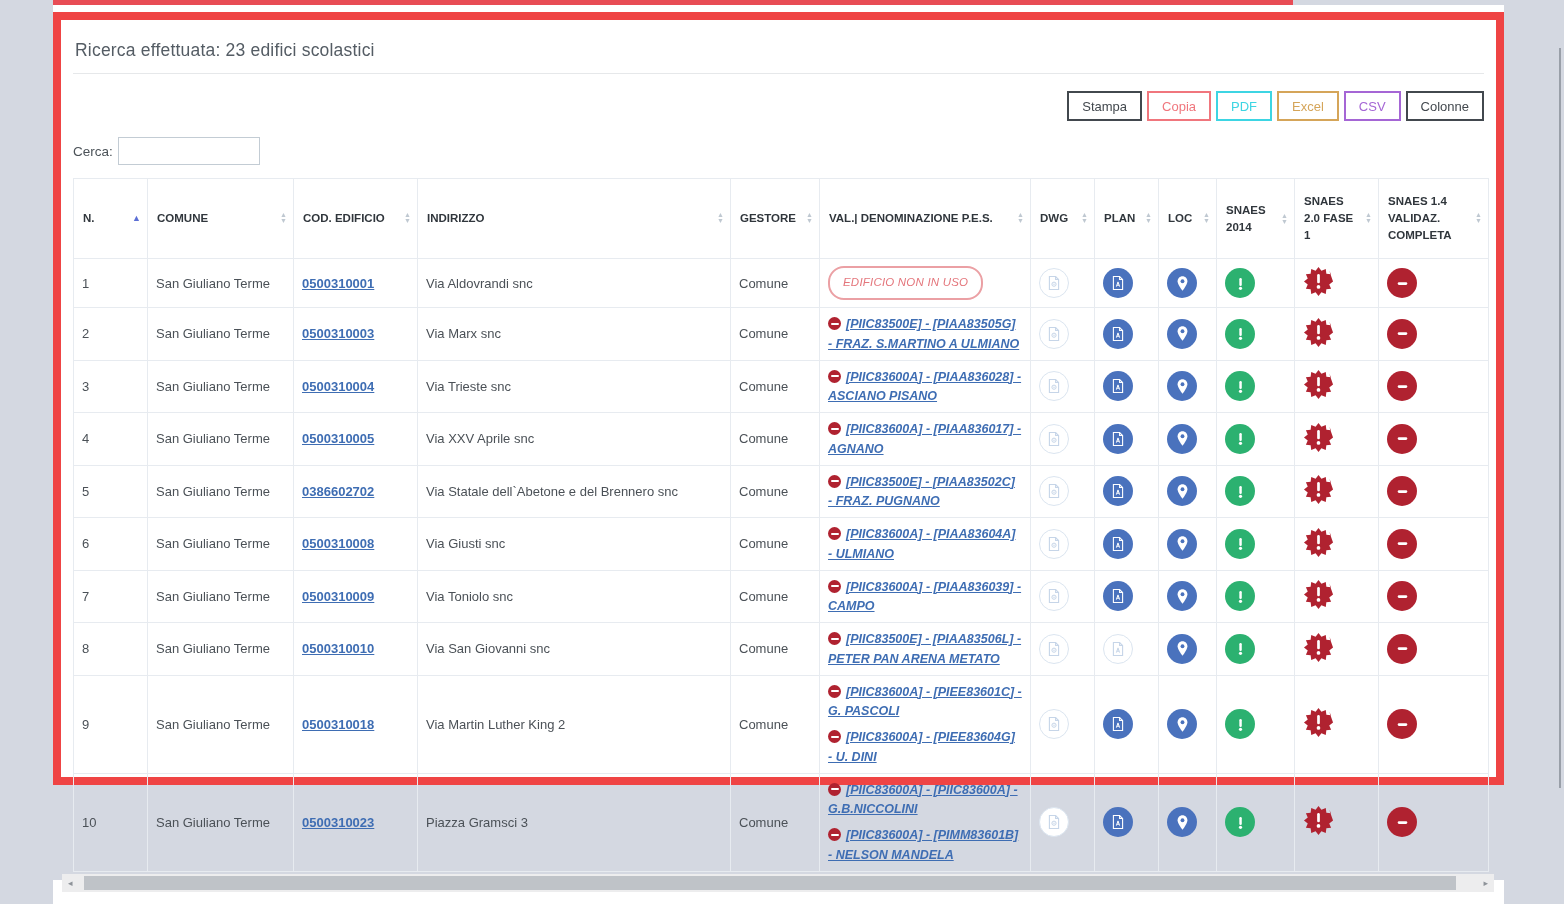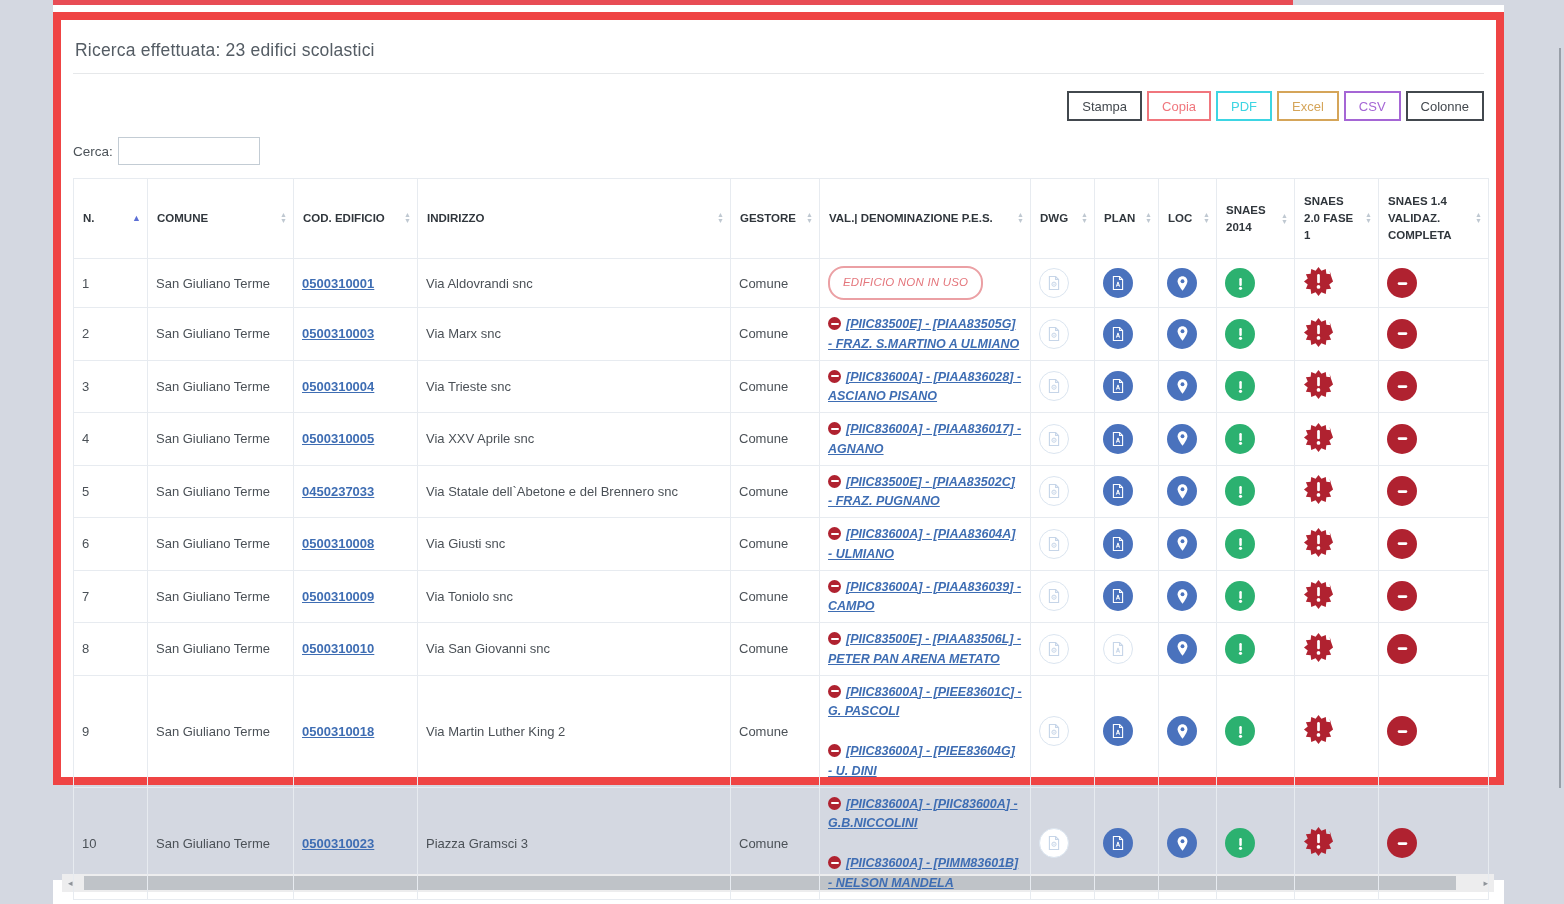--- a/index.html
+++ b/index.html
@@ -49,21 +49,21 @@
   .sort .asc-only{font-size:9px;color:#5c6fd5;line-height:9px;}
 
   table.grid tbody td{box-sizing:border-box;padding:6px 8px;font-size:13px;color:#4b5157;vertical-align:middle;background:transparent;}
   tr.odd td{background:#f8fafb;}
   td.c-n{font-size:11px;color:#565c62;padding-left:8px;}
   td.c-icon{padding:4px 2px 4px 6px;}
   td.c-loc{padding-left:12px;}  td.c-s14{padding-left:8px;}
   td.c-f1{padding-left:6px;}    td.c-val{padding-left:10px;}
   .code-link{color:#3e6db3;font-weight:600;text-decoration:underline;cursor:pointer;}
   .pes-cell{line-height:1.5;font-style:italic;}
-  .pes-item + .pes-item{margin-top:20px;}
+  .pes-item + .pes-item{margin-top:6px;}
   .pes-link{color:#3e6db3;font-weight:700;font-size:12.5px;text-decoration:underline;cursor:pointer;text-align:right;}
   .mini-minus{display:inline-block;width:13px;height:13px;border-radius:50%;background:#b02230;
               position:relative;vertical-align:-2px;margin-right:5px;}
   .mini-minus::after{content:"";position:absolute;left:2.5px;right:2.5px;top:5.5px;height:2.2px;background:#fff;border-radius:1px;}
   .nouse-badge{display:inline-block;border:2px solid #eba0a4;border-radius:16px;padding:6px 13px;
                color:#e4767c;font-size:11.5px;letter-spacing:.2px;white-space:nowrap;}
 
   .ic{width:30px;height:30px;border-radius:50%;display:inline-flex;align-items:center;justify-content:center;}
   .ic svg{display:block;}
   .ic-blue{background:#4a72bd;}
@@ -417,21 +417,21 @@
    </svg></span></td>
             <td class="c-icon c-val"><span class="ic ic-redc">
                 <svg viewBox="0 0 16 16" width="17" height="17">
      <rect x="3.5" y="6.8" width="9" height="2.5" rx="1.2" fill="#fff"></rect>
    </svg>
               </span></td>
           </tr>
           <tr class="odd" style="height: 49px;">
             <td class="c-n">5</td>
             <td>San Giuliano Terme</td>
-            <td><a class="code-link">0450237033</a></td>
+            <td><a class="code-link">0386602702</a></td>
             <td>Via Statale dell`Abetone e del Brennero snc</td>
             <td>Comune</td>
             <td class="pes-cell">
               <div class="pes-item"><span class="mini-minus"></span><a class="pes-link">[PIIC83500E] - [PIAA83502C] - FRAZ. PUGNANO</a></div>
             </td>
             <td class="c-icon"><span class="ic ic-outline">
                 <svg viewBox="0 0 16 16" width="16" height="16">
      <path d="M3.4 1.5 H9.6 L12.6 4.5 V14.5 H3.4 Z" fill="none" stroke="#c6d5e8" stroke-width="1.1"></path>
      <path d="M9.6 1.5 V4.5 H12.6" fill="none" stroke="#c6d5e8" stroke-width="1.1"></path>
      <circle cx="8" cy="9.2" r="2.1" fill="none" stroke="#c6d5e8" stroke-width="1"></circle>

